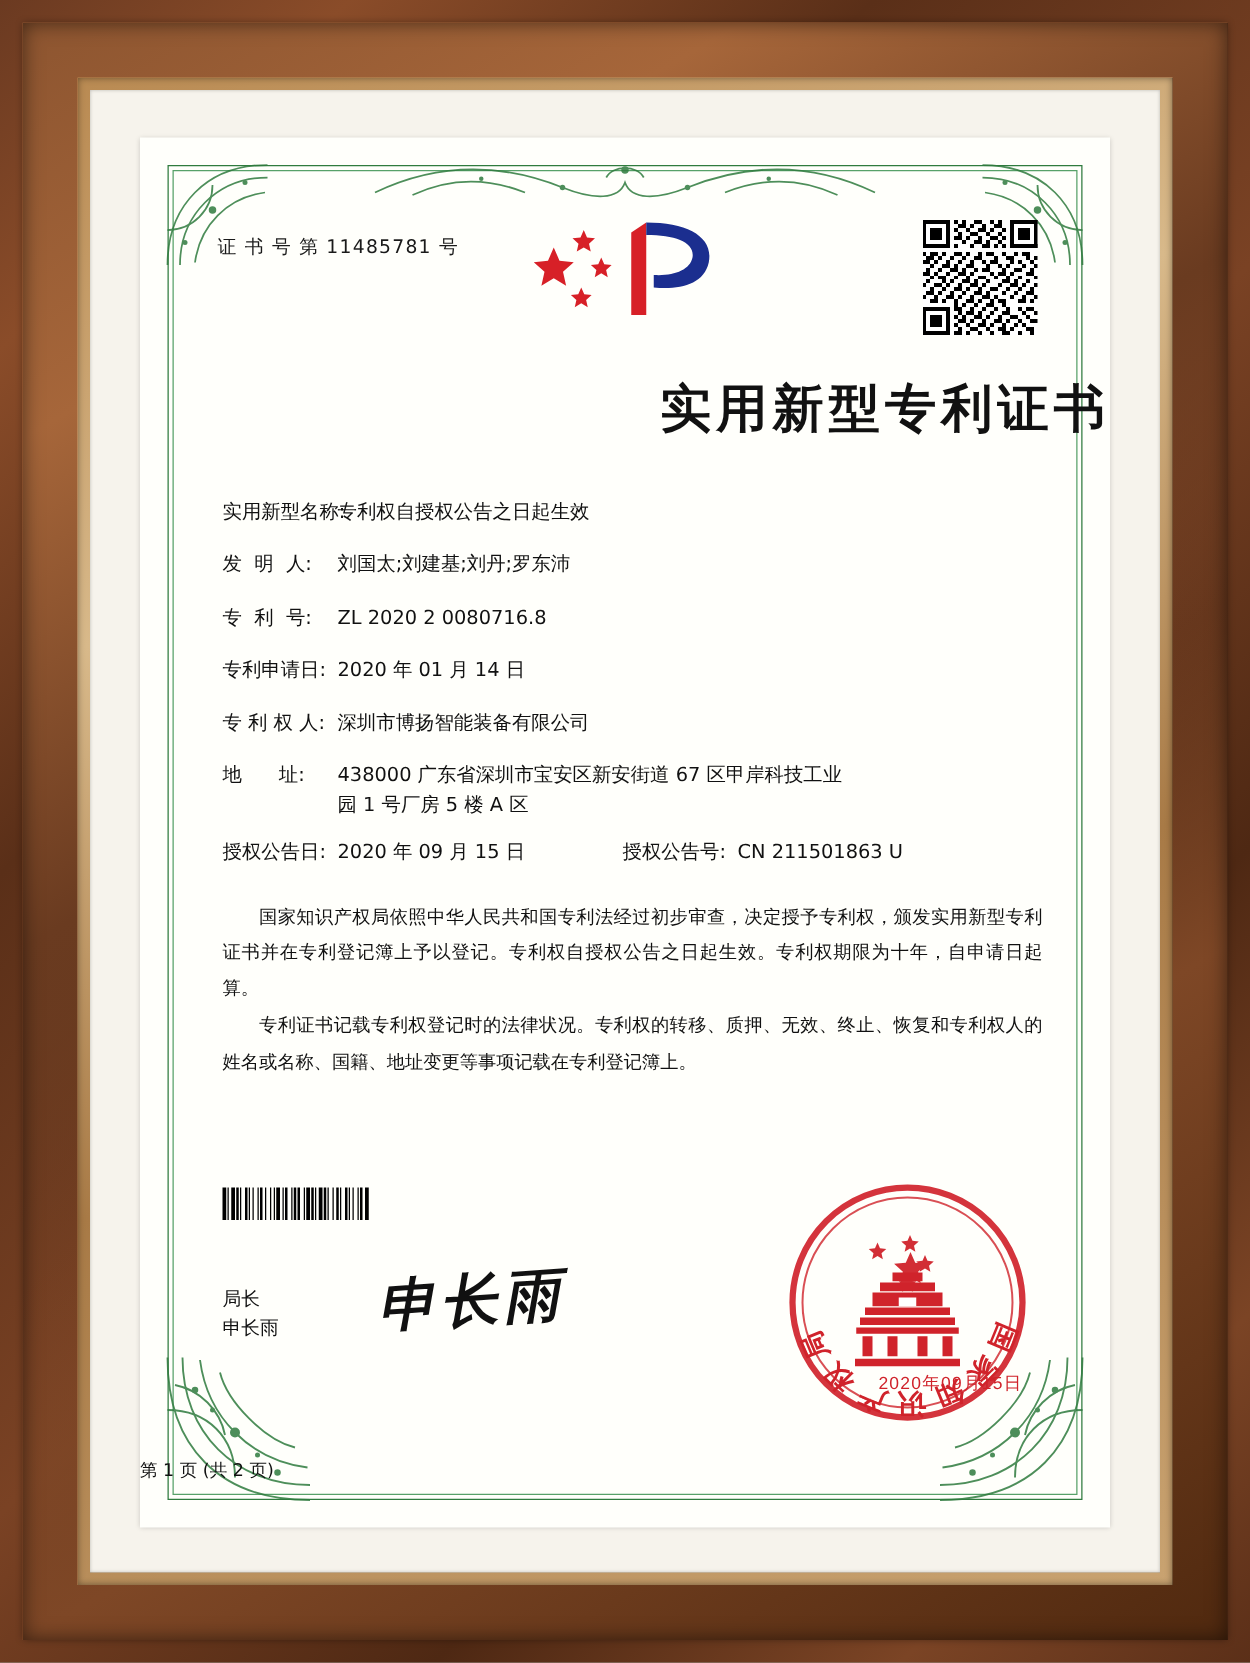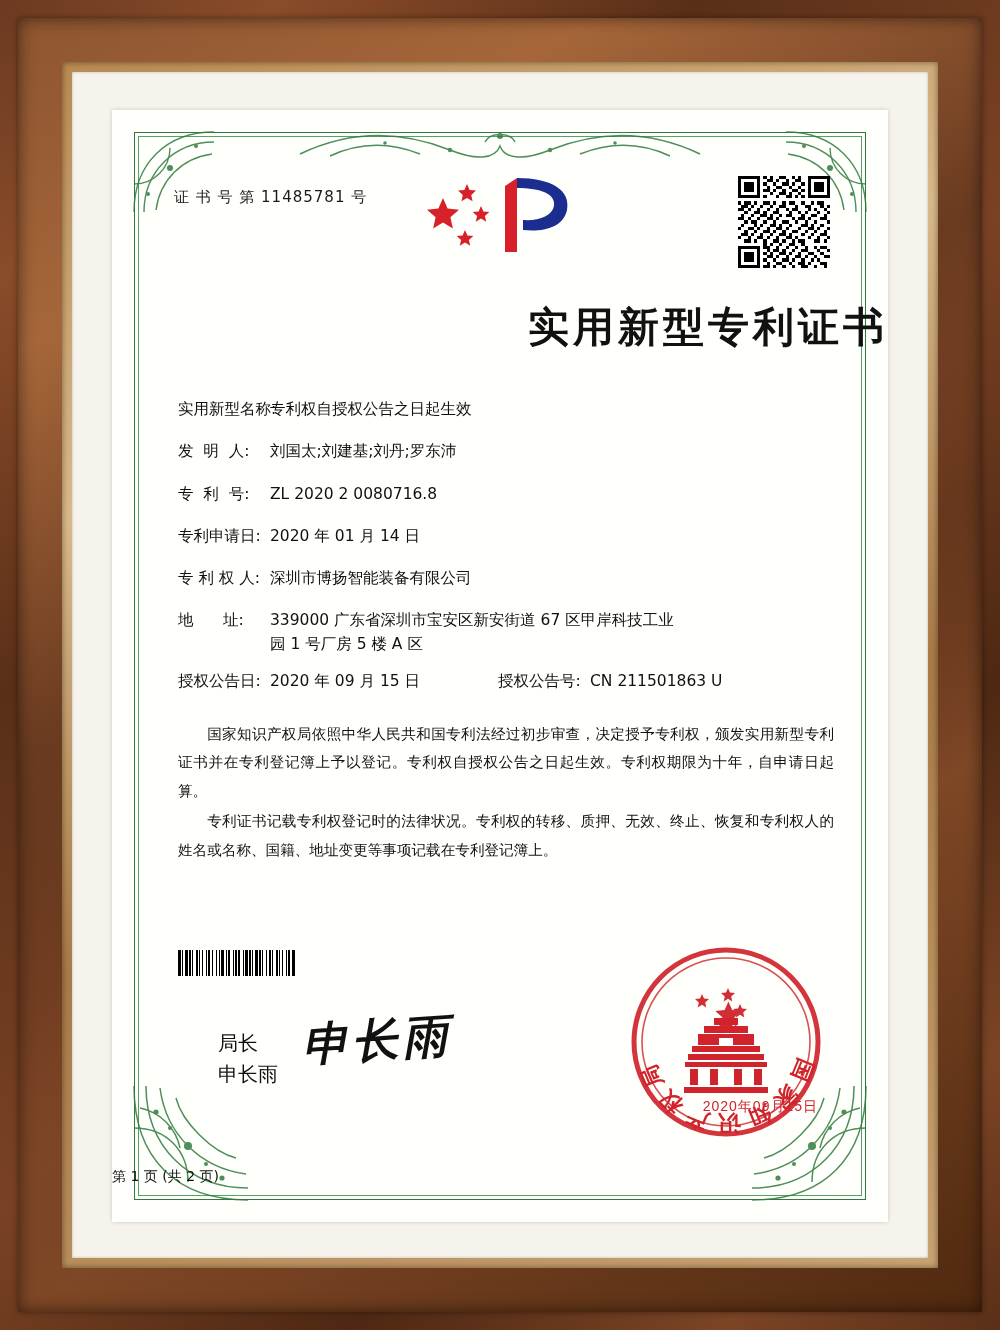--- a/index.html
+++ b/index.html
@@ -89,23 +89,22 @@
   .paras p{margin:0 0 2px 0;text-indent:2em;}
   
   .barcode{
     position:absolute;left:66px;top:840px;width:230px;height:26px;
     display:flex;align-items:stretch;
   }
   .barcode i{display:block;background:#000;height:100%;}
   
   .sig-lab{
     position:absolute;left:66px;top:918px;
-    font-size:20px;line-height:1.55;color:#111;
+    font-size:15px;line-height:1.55;color:#111;
     font-family:"DejaVu Sans", sans-serif;
-    margin-left:40px;
   }
   .sig-hand{
     position:absolute;left:190px;top:900px;
     font-size:46px;color:#111;
     font-family:"DejaVu Serif", serif;
     font-style:italic;font-weight:bold;
     transform:rotate(-4deg);
     letter-spacing:4px;
   }
   
@@ -485,21 +484,21 @@
         <span class="lab">专利申请日:</span>
         <span class="val">2020 年 01 月 14 日</span>
       </div>
       <div class="row">
         <span class="lab">专 利 权 人:</span>
         <span class="val">深圳市博扬智能装备有限公司</span>
       </div>
       <div class="row" style="margin-bottom:14px;">
         <span class="lab">地      址:</span>
         <span class="val">
-          <span>339000  广东省深圳市宝安区新安街道 67 区甲岸科技工业</span><br>
+          <span>438000  广东省深圳市宝安区新安街道 67 区甲岸科技工业</span><br>
           <span>园 1 号厂房 5 楼 A 区</span>
         </span>
       </div>
       <div class="row-split">
         <span class="seg">
           <span class="lab2">授权公告日:</span>
           <span>2020 年 09 月 15 日</span>
         </span>
         <span class="seg seg2">
           <span class="lab2">授权公告号:</span>

